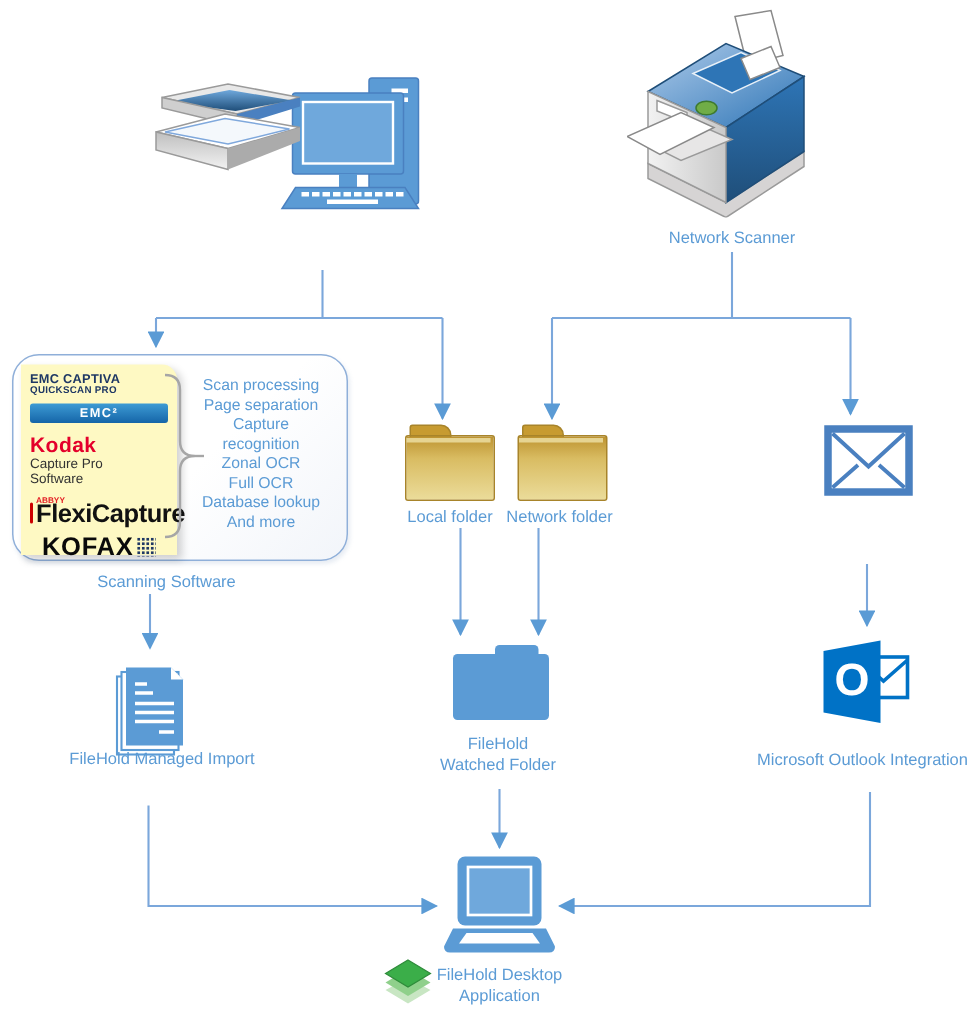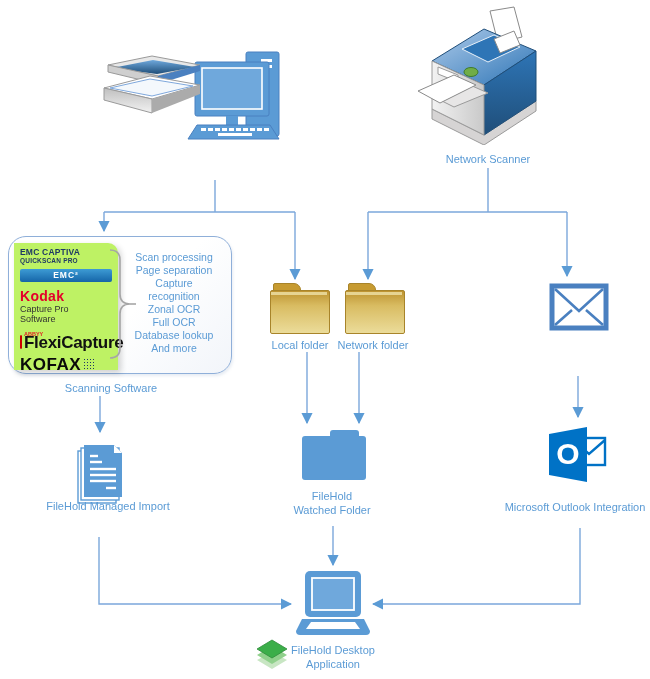--- a/index.html
+++ b/index.html
@@ -5,37 +5,37 @@
   html,body{margin:0;padding:0;background:#fff;}
   #canvas{position:relative;width:650px;height:679px;background:#fff;overflow:hidden;
           font-family:"Liberation Sans",sans-serif;}
   .abs{position:absolute;}
   .lbl{position:absolute;color:#5B9BD5;font-size:11px;line-height:14px;text-align:center;}
   
   .sw-box{position:absolute;left:8px;top:236px;width:222px;height:136px;
           border:1.3px solid #8FAFD9;border-radius:18px;
           background:linear-gradient(135deg,#ffffff 55%,#f2f5fa 100%);
           box-shadow:1px 2px 3px rgba(120,150,190,.18);}
-  .logo-card{position:absolute;left:14px;top:243px;width:104px;height:127px;background:#bef264;
+  .logo-card{position:absolute;left:14px;top:243px;width:104px;height:127px;background:#fef9c3;
              box-shadow:3px 3px 6px rgba(0,0,0,.18);padding:5px 14px 0 6px;box-sizing:border-box;
              border-radius:0 10px 0 0;}
   .emc-captiva{color:#1F3864;font-weight:bold;font-size:8.5px;line-height:9px;letter-spacing:.2px;}
   .quickscan{color:#1F3864;font-weight:bold;font-size:6.5px;line-height:8px;letter-spacing:.2px;}
   .emc-badge{margin-top:4px;width:92px;height:13px;background:linear-gradient(180deg,#3D9BD4,#1565A8);
              color:#fff;font-size:8.5px;font-weight:bold;text-align:center;line-height:13px;
              border-radius:2px;letter-spacing:1px;}
   .kodak{color:#E4002B;font-weight:bold;font-size:14px;line-height:15px;margin-top:7px;letter-spacing:.3px;}
   .kodak-sub{color:#333;font-size:9px;line-height:10px;}
   .abbyy-row{margin-top:7px;display:flex;align-items:flex-end;}
   .abbyy-icon{width:13px;height:12px;background:#E31E24;border-radius:2px;margin-right:2px;
               background-image:repeating-linear-gradient(180deg,#E31E24 0 2px,#fff 2px 3.5px);
               border:1px solid #C00;}
   .abbyy-word{color:#E31E24;font-size:5.5px;font-weight:bold;line-height:6px;}
   .flexi{color:#111;font-weight:bold;font-size:17px;line-height:12px;letter-spacing:-.3px;}
-  .kofax-row{margin-top:7px;display:flex;align-items:center;}
+  .kofax-row{margin-top:7px;display:flex;align-items:center;justify-content:flex-end;}
   .kofax{color:#0a0a0a;font-weight:900;font-size:17px;letter-spacing:.5px;line-height:17px;}
   .kofax-dots{width:13px;height:13px;margin-left:2px;
               background-image:radial-gradient(#1F3864 42%,transparent 46%);
               background-size:3px 3px;}
   .features{position:absolute;left:122px;top:251px;width:104px;color:#5B9BD5;font-size:10.5px;
             line-height:13px;text-align:center;}
   
   .gfold{position:absolute;width:60px;height:51px;}
   .gfold .tab{position:absolute;left:3px;top:0;width:26px;height:11px;background:#C79B31;
               border:1px solid #A8842A;border-radius:2px 7px 0 0;}

